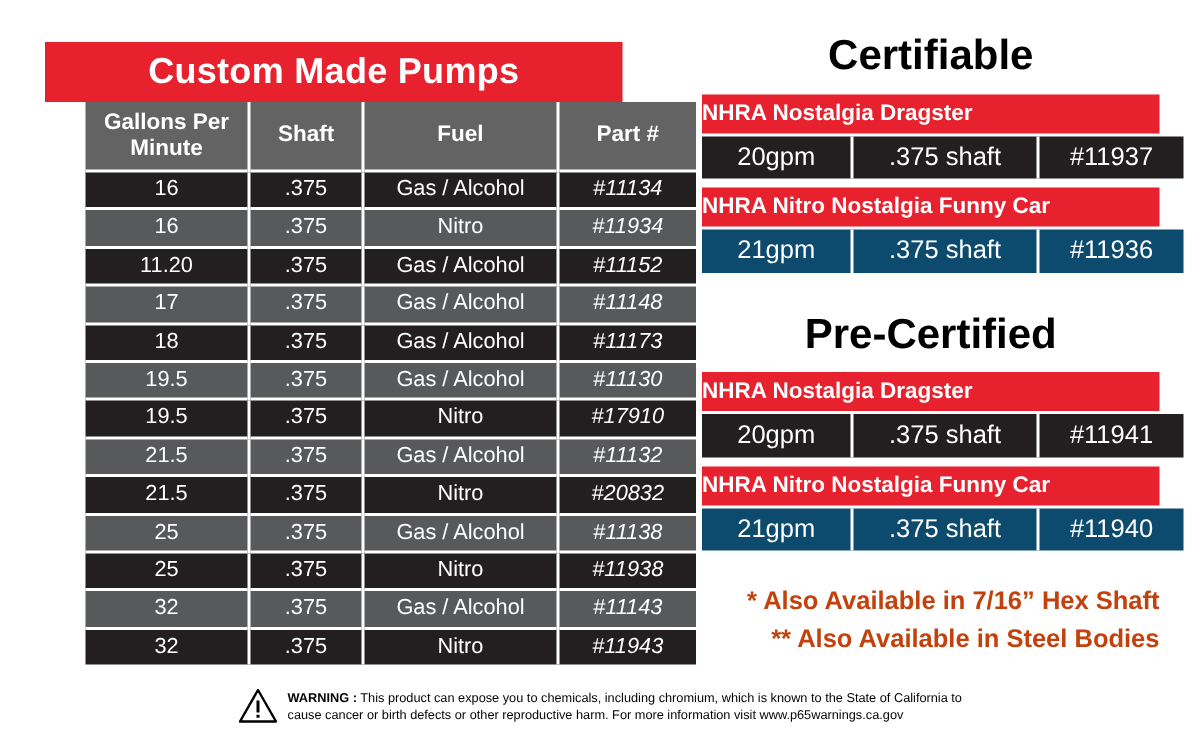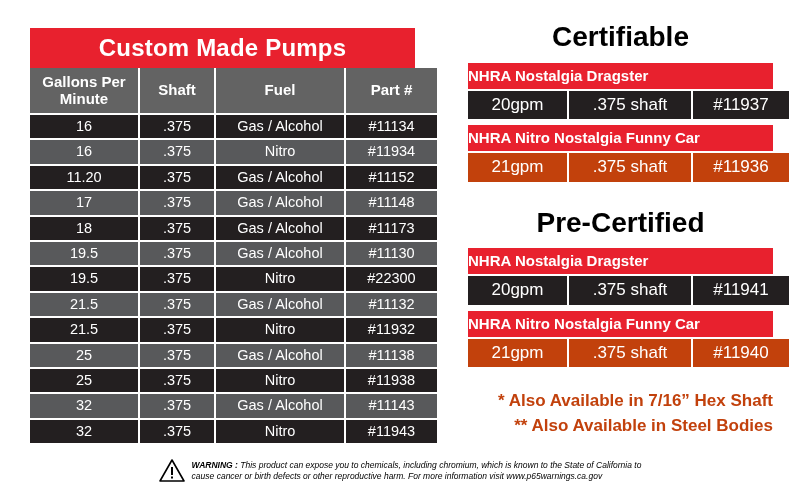--- a/index.html
+++ b/index.html
@@ -34,20 +34,21 @@
     font-weight: bold;
     font-size: 24px;
     line-height: 40px;
     height: 40px;
     letter-spacing: 0.2px;
   }
   table.pump-table {
     border-collapse: collapse;
     width: 385px;
     table-layout: fixed;
+    margin-left: 27px;
   }
   table.pump-table th {
     background: #636363;
     color: #ffffff;
     font-size: 15px;
     font-weight: bold;
     text-align: center;
     padding: 6px 2px;
     border-right: 2px solid #ffffff;
     line-height: 1.1;
@@ -55,21 +56,21 @@
   table.pump-table th:last-child { border-right: none; }
   table.pump-table td {
     color: #ffffff;
     font-size: 14.5px;
     text-align: center;
     padding: 3px 2px;
     border-right: 2px solid #ffffff;
     border-top: 2px solid #ffffff;
     line-height: 1.2;
   }
-  table.pump-table td:last-child { border-right: none; }
+  table.pump-table td:last-child { border-right: none; font-style: italic; }
   tr.row-dark td { background: #231f20; }
   tr.row-light td { background: #58595b; }
 
   .col-gpm { width: 104px; }
   .col-shaft { width: 70px; }
   .col-fuel { width: 124px; }
   .col-part { width: 87px; }
 
   
   .right-block {
@@ -110,21 +111,21 @@
     font-size: 17px;
     padding: 4px 2px;
     border-right: 2px solid #ffffff;
     line-height: 1.2;
   }
   table.cert-table td:last-child { border-right: none; }
   .c1 { width: 95px; }
   .c2 { width: 118px; }
   .c3 { width: 92px; }
   .cell-dark { background: #231f20; }
-  .cell-light { background: #c2410c; }
+  .cell-light { background: #0c4a6e; }
 
   .notes {
     margin-top: 22px;
     text-align: right;
     color: #c2410c;
     font-weight: bold;
     font-size: 17px;
     line-height: 1.45;
   }
 
@@ -142,21 +143,20 @@
     width: 26px;
     height: 24px;
     margin-right: 7px;
     flex: none;
   }
   .warn-text {
     font-size: 8.5px;
     line-height: 1.35;
     color: #000;
     max-width: 520px;
-    font-style: italic;
   }
   .warn-text .lead { font-weight: bold; }
 </style>
 </head>
 <body>
 
 <div class="page">
 
   <div class="left-block">
     <div class="main-title-bar">Custom Made Pumps</div>
@@ -203,33 +203,33 @@
         <tr class="row-light">
           <td>19.5</td>
           <td>.375</td>
           <td>Gas / Alcohol</td>
           <td>#11130</td>
         </tr>
         <tr class="row-dark">
           <td>19.5</td>
           <td>.375</td>
           <td>Nitro</td>
-          <td>#22300</td>
+          <td>#17910</td>
         </tr>
         <tr class="row-light">
           <td>21.5</td>
           <td>.375</td>
           <td>Gas / Alcohol</td>
           <td>#11132</td>
         </tr>
         <tr class="row-dark">
           <td>21.5</td>
           <td>.375</td>
           <td>Nitro</td>
-          <td>#11932</td>
+          <td>#20832</td>
         </tr>
         <tr class="row-light">
           <td>25</td>
           <td>.375</td>
           <td>Gas / Alcohol</td>
           <td>#11138</td>
         </tr>
         <tr class="row-dark">
           <td>25</td>
           <td>.375</td>

